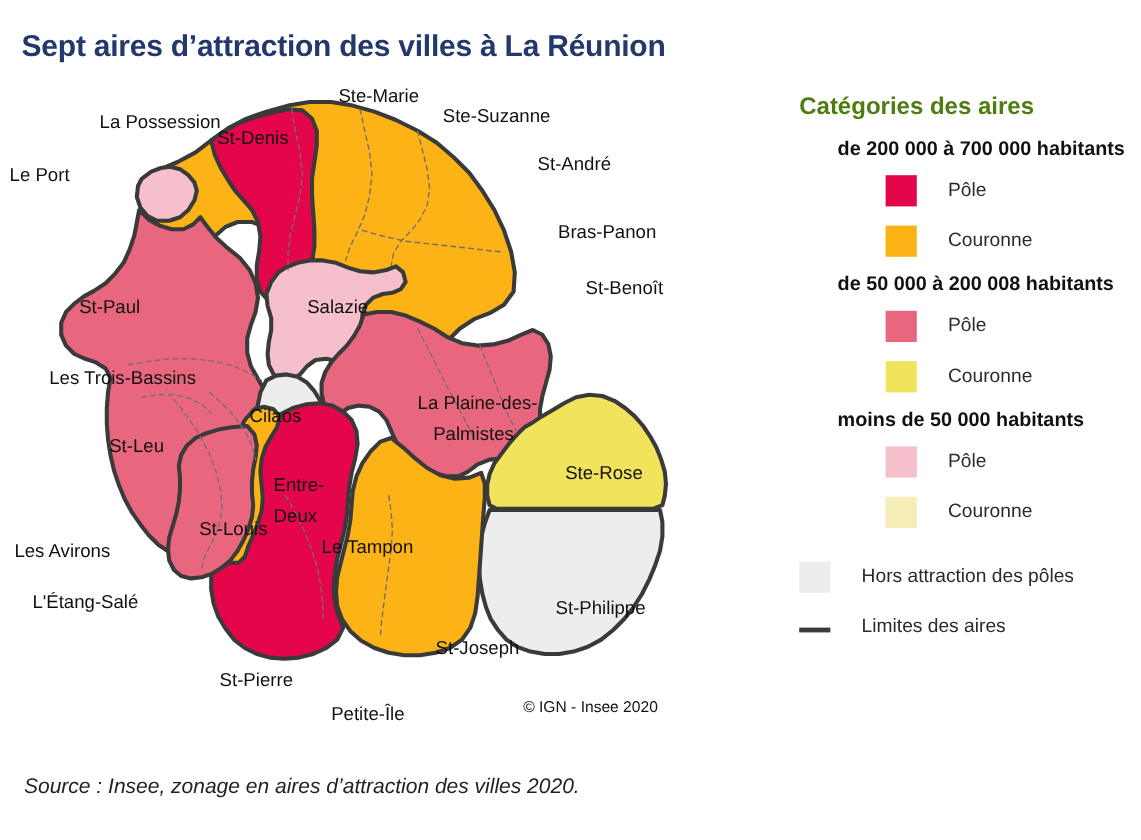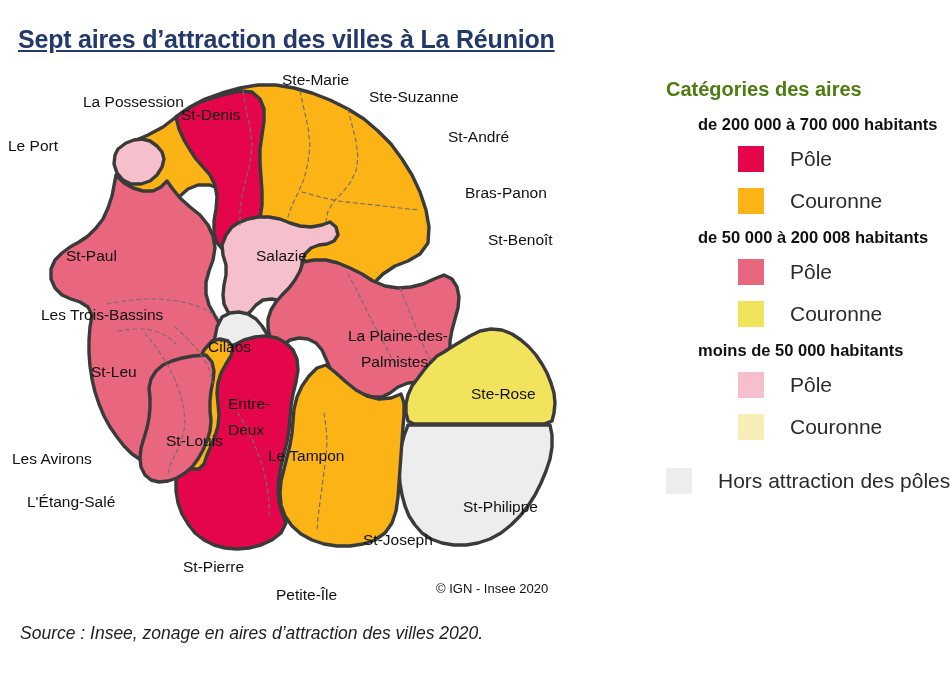--- a/index.html
+++ b/index.html
@@ -24,21 +24,20 @@
   
   .page-title {
     position: absolute;
     left: 18px;
     top: 8px;
     font-size: 25px;
     font-weight: bold;
     color: #23396b;
     letter-spacing: -0.2px;
     white-space: nowrap;
-    text-decoration: underline;
   }
 
   
   .map-panel {
     position: absolute;
     left: 0px;
     top: 55px;
     width: 660px;
     height: 570px;
   }
@@ -106,21 +105,21 @@
   }
   .legend-row.wide {
     padding-left: 6px;
   }
   .swatch {
     width: 26px;
     height: 26px;
     flex: 0 0 26px;
   }
   .legend-row-label {
-    font-size: 21px;
+    font-size: 16px;
     color: #2b2b2b;
     margin-left: 26px;
     white-space: nowrap;
   }
   .legend-row.wide .legend-row-label {
   }
   .line-sample {
     width: 26px;
     flex: 0 0 26px;
     height: 26px;
@@ -140,21 +139,21 @@
     border-top: 2px dashed #6e6e6e;
   }
   .legend-spacer {
     height: 6px;
   }
 
   
   .source-note {
     position: absolute;
     left: 20px;
-    top: 623px;
+    top: 645px;
     font-size: 17.5px;
     font-style: italic;
     color: #222222;
     white-space: nowrap;
   }
 </style>
 </head>
 <body>
 
 <div id="page-root">
@@ -339,17 +338,23 @@
         <span class="legend-row-label">Couronne</span>
       </div>
     </div>
 
     <div class="legend-spacer"></div>
 
     <div class="legend-row wide">
       <span class="swatch" style="background:#EDEDED"></span>
       <span class="legend-row-label">Hors attraction des pôles</span>
     </div>
+    <div class="legend-row wide">
+      <span class="line-sample solid">
+          <i></i>
+        </span>
+      <span class="legend-row-label">Limites des aires</span>
+    </div>
   </div>
 
   <div class="source-note">Source : Insee, zonage en aires d’attraction des villes 2020.</div>
 
 </div>
 
 </body></html>

